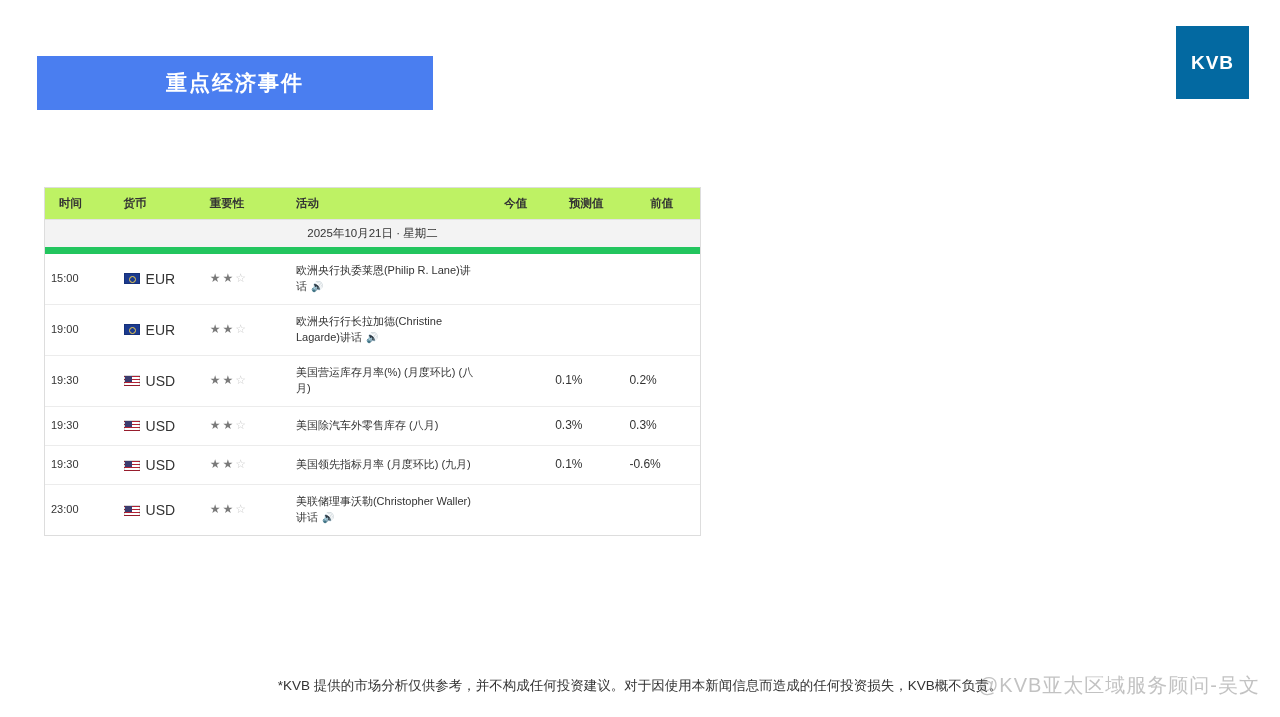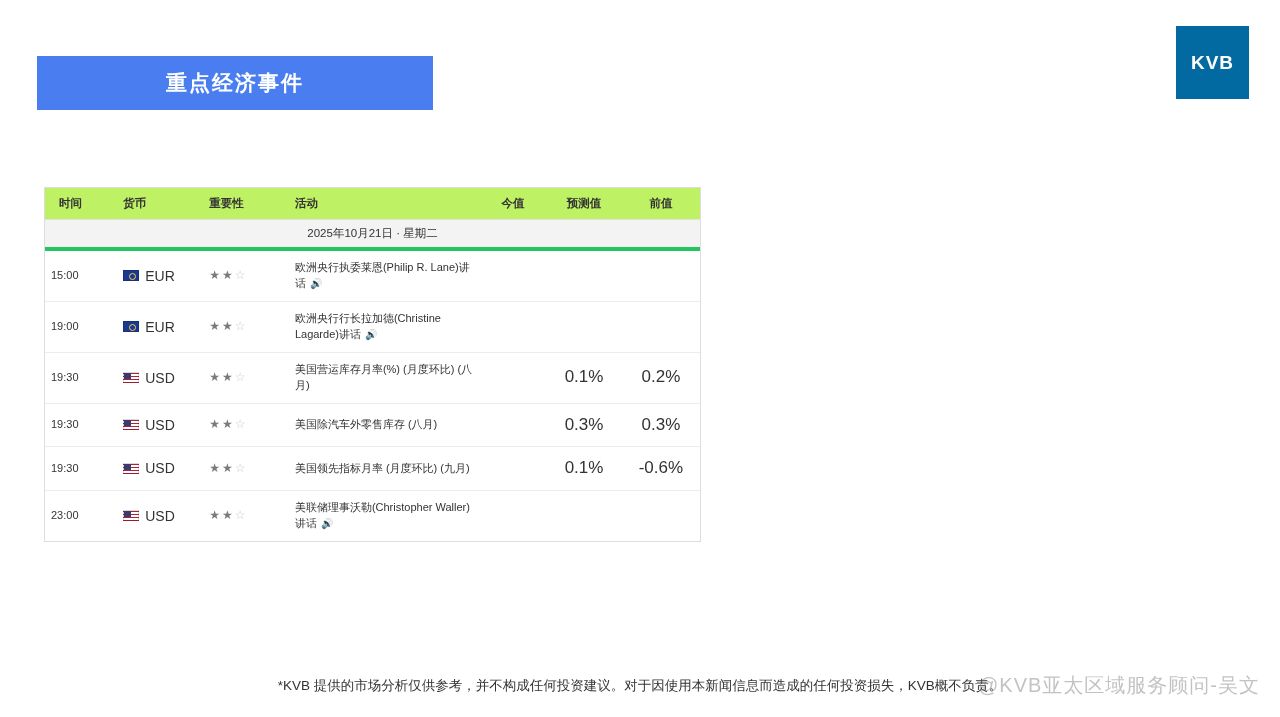--- a/index.html
+++ b/index.html
@@ -90,36 +90,36 @@
   table.econ th.c-actual { width: 62px; text-align: center;}
   table.econ th.c-fore   { width: 68px; text-align: center;}
   table.econ th.c-prev   { width: 70px; text-align: center;}
 
   tr.date-row td {
     background: #f3f3f3;
     text-align: center;
     font-size: 11.5px;
     color: #333;
     padding: 6px 0;
-    border-bottom: 4px solid #22c55e;
+    border-bottom: 7px solid #22c55e;
   }
 
   tr.event-row td {
     border-bottom: 1px solid #ececec;
     padding: 9px 6px;
     vertical-align: middle;
     line-height: 1.45;
   }
   tr.event-row:last-child td { border-bottom: none; }
 
   td.time { padding-left: 14px; font-size: 11px; color: #333; white-space: nowrap;}
   td.cur  { white-space: nowrap; }
   td.imp  { white-space: nowrap; letter-spacing: 2px; }
   td.event { color: #333; }
-  td.num  { text-align: center; font-size: 17px; color: #333; white-space: nowrap;}
+  td.num  { text-align: left; font-size: 12px; color: #333; white-space: nowrap;}
 
   .flag {
     display: inline-block;
     width: 16px;
     height: 11px;
     vertical-align: middle;
     margin-right: 6px;
     border: 1px solid rgba(0,0,0,.15);
     box-sizing: border-box;
     position: relative;

